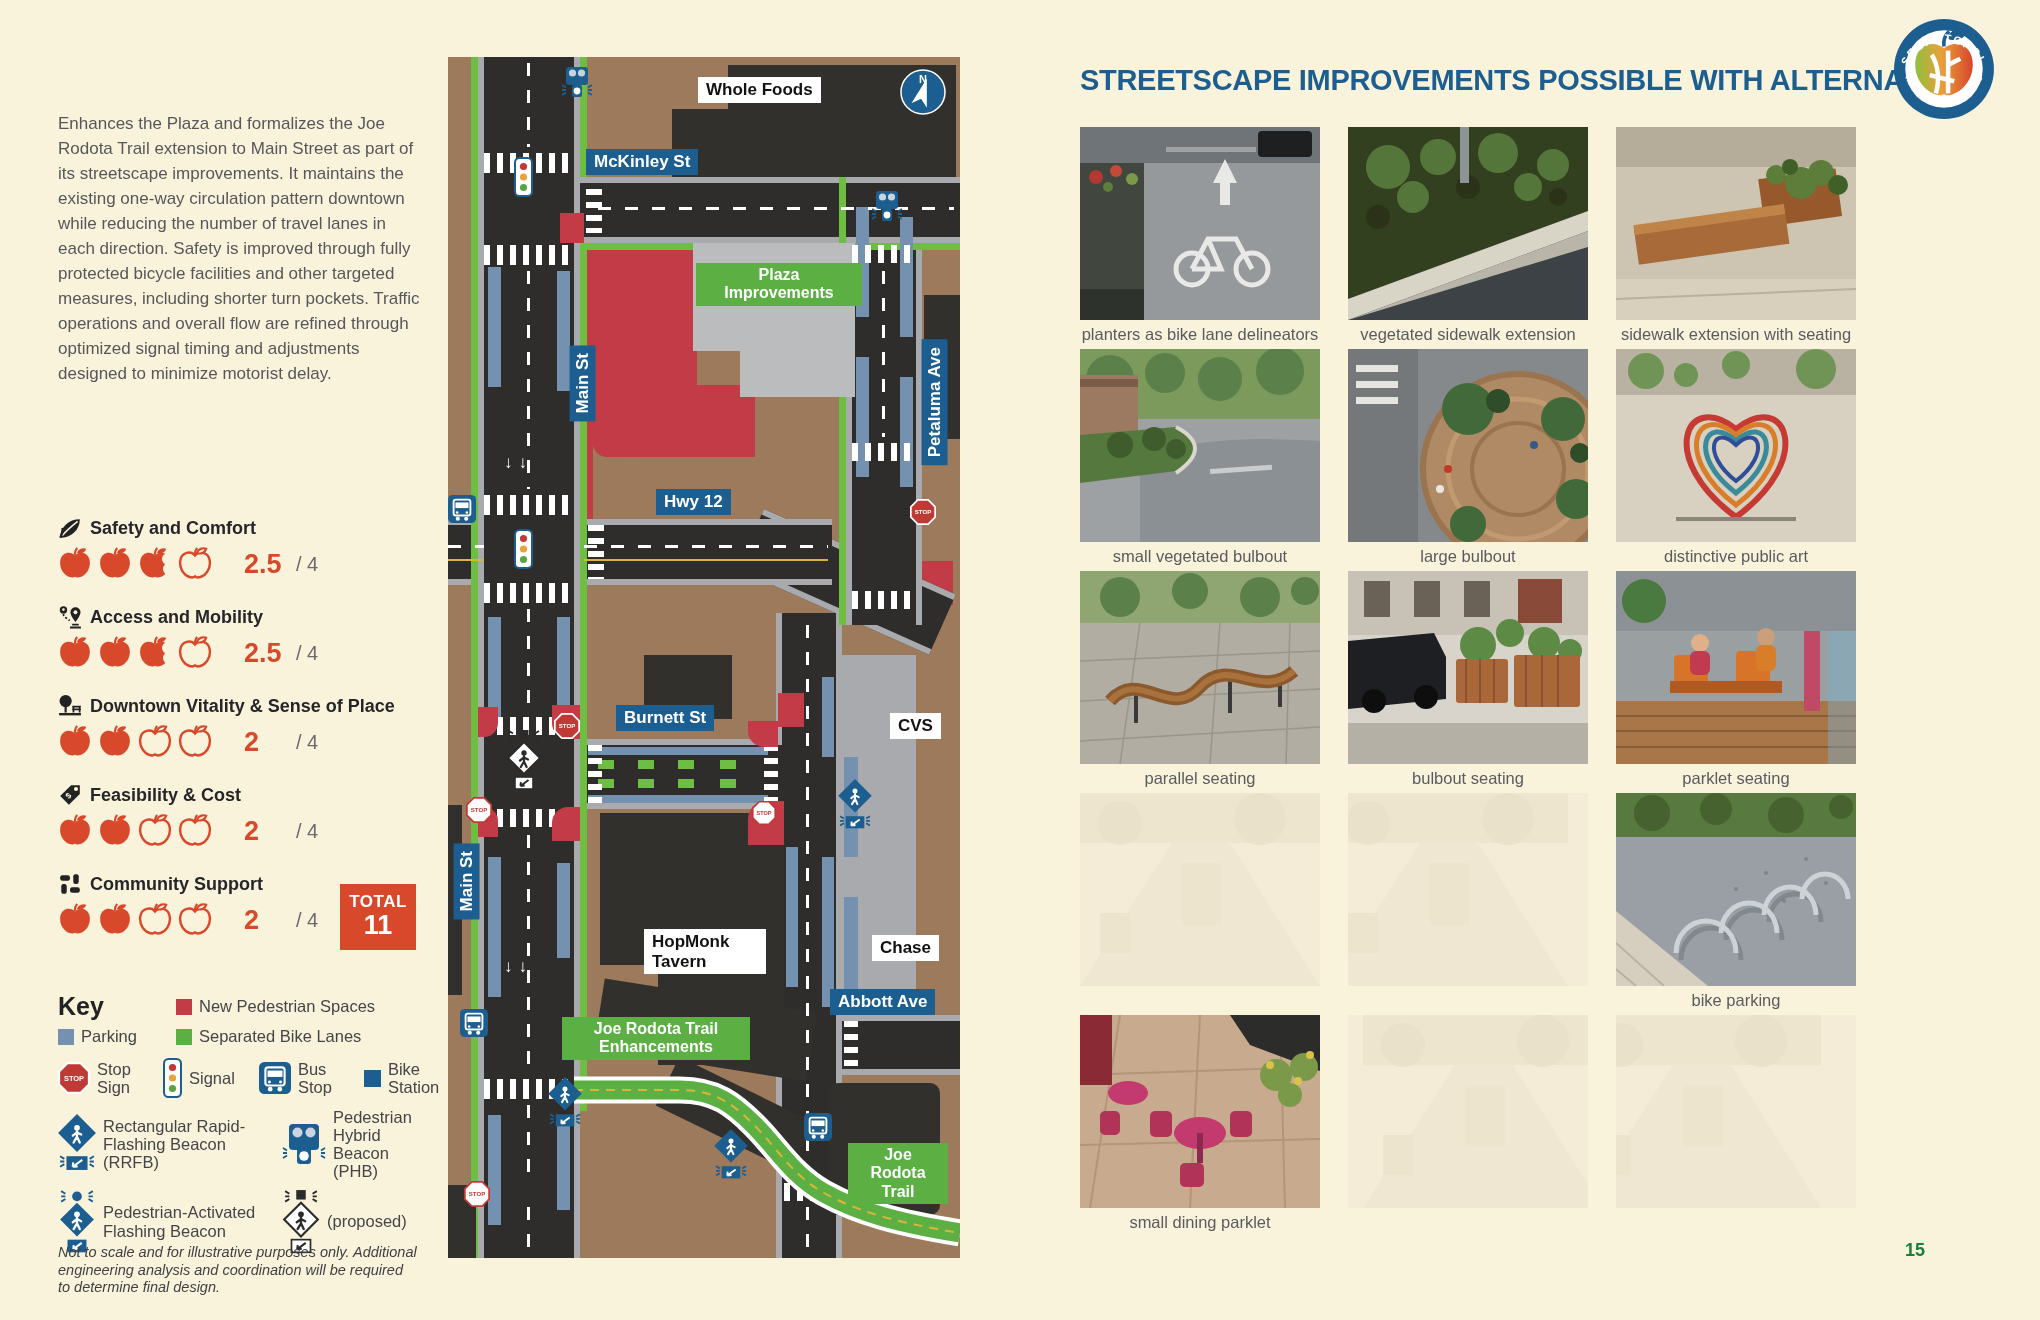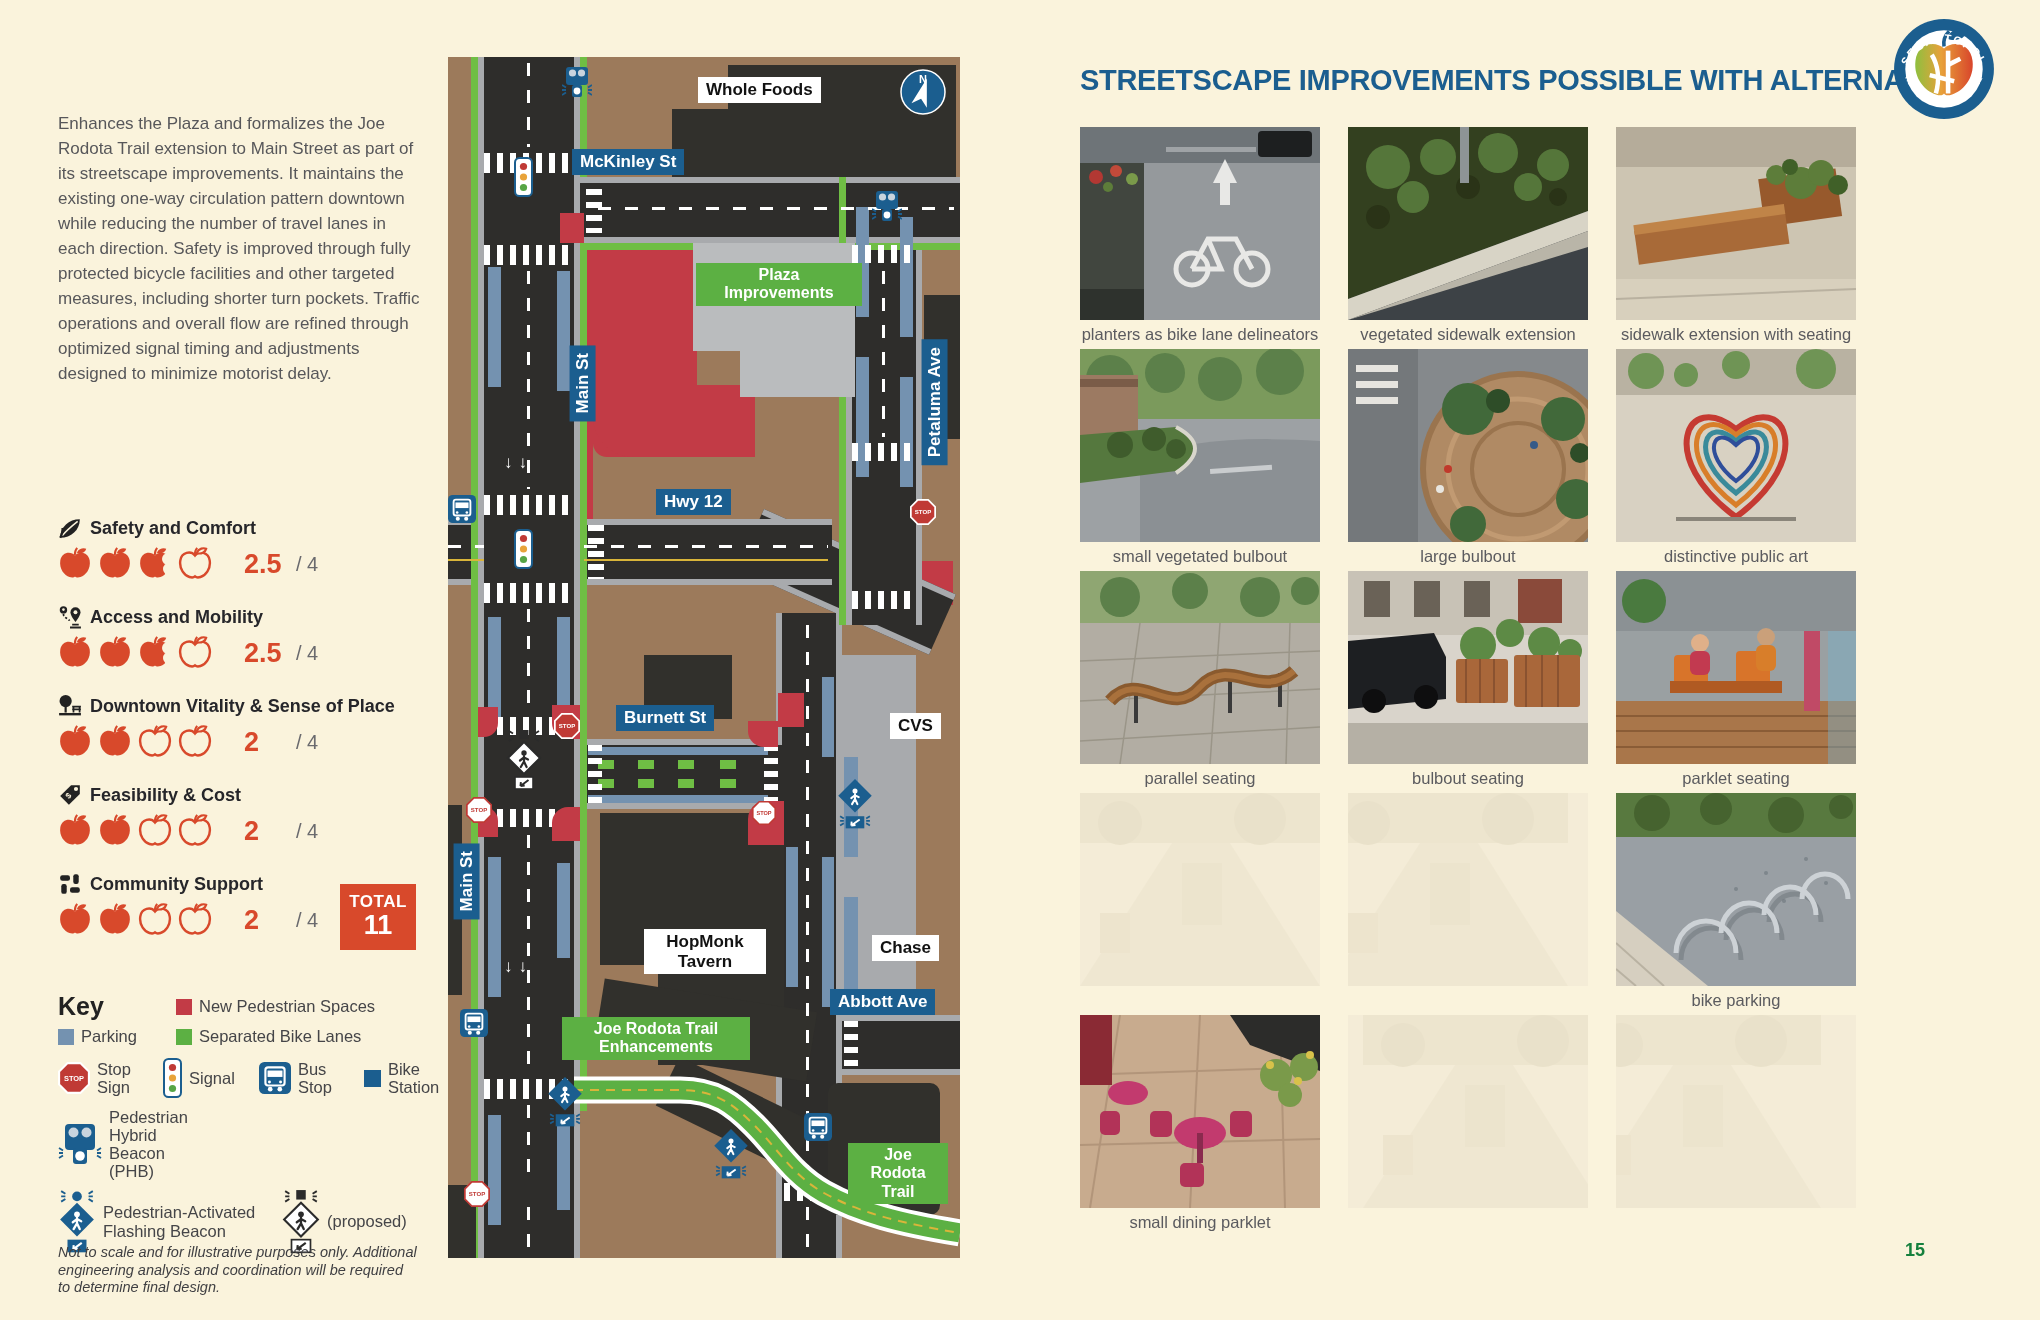--- a/index.html
+++ b/index.html
@@ -317,20 +317,42 @@
       <div class="kitem">
           <span class="kic" style="width:17px;height:17px">
             <svg viewBox="0 0 16 16">
               <rect width="16" height="16" fill="#1B5E8F"></rect>
             </svg>
           </span>
           <span style="width:56px">Bike Station</span>
         </div>
     </div>
     <div class="kirow" style="margin-top:10px;">
+      <div class="kitem" style="width:200px">
+          <span class="kic" style="width:38px;height:60px">
+            <svg viewBox="0 0 36 58">
+              <rect x="5.3" y="5.3" width="25.4" height="25.4" transform="rotate(45 18 18)" fill="#1B5E8F"></rect>
+              <g transform="translate(18,19)">
+                <g stroke="#fff" stroke-width="2.2" stroke-linecap="round" fill="none">
+                  <path d="M0,-2.8 L0,2.5 M0,-1.5 L-4,1.5 M0,-1.5 L4,0.5 M0,2.5 L-3.2,8 M0,2.5 L2.6,8"></path>
+                </g>
+                <circle cx="0" cy="-6" r="2.7" fill="#fff"></circle>
+              </g>
+              <g stroke="#1B5E8F" stroke-width="1.8" fill="none">
+                <path d="M2,40 l4,2.5 M2,45 l4,0 M2,50 l4,-2.5"></path>
+              </g>
+              <g stroke="#1B5E8F" stroke-width="1.8" fill="none">
+                <path d="M34,40 l-4,2.5 M34,45 l-4,0 M34,50 l-4,-2.5"></path>
+              </g>
+              <rect x="8" y="40" width="20" height="13" fill="#1B5E8F"></rect>
+              <path d="M23,43.5 L14,50 M14,50 l0.4,-4.2 M14,50 l4.6,-0.4" stroke="#fff" stroke-width="2" fill="none"></path>
+            </svg>
+          </span>
+          <span>Rectangular Rapid-Flashing Beacon (RRFB)</span>
+        </div>
       <div class="kitem">
           <span class="kic" style="width:44px;height:52px">
             <svg viewBox="0 0 44 52">
               <rect x="7" y="6" width="30" height="26" rx="4" fill="#1B5E8F"></rect>
               <circle cx="15.5" cy="14.5" r="5" fill="#C9D4DE"></circle>
               <circle cx="28.5" cy="14.5" r="5" fill="#C9D4DE"></circle>
               <rect x="15" y="30" width="14" height="16" rx="3" fill="#1B5E8F"></rect>
               <circle cx="22" cy="38" r="4.8" fill="#fff"></circle>
               <g stroke="#1B5E8F" stroke-width="1.8" fill="none">
                 <path d="M1,30 l4,2.5 M1,35 l4,0 M1,40 l4,-2.5"></path>
@@ -510,29 +532,29 @@
     <div class="m lane-ar" style="left:56px;top:396px;">↓↓</div>
     <div class="m lane-ar" style="left:56px;top:900px;">↓↓</div>
 
     <svg class="trailsvg" width="512" height="1201" viewBox="0 0 512 1201">
       <path d="M126,1033 L232,1033 C268,1033 286,1048 306,1068 C330,1092 344,1118 376,1136 C412,1156 452,1166 512,1176" fill="none" stroke="#FFFFFF" stroke-width="27"></path>
       <path d="M126,1033 L232,1033 C268,1033 286,1048 306,1068 C330,1092 344,1118 376,1136 C412,1156 452,1166 512,1176" fill="none" stroke="#5CB043" stroke-width="19"></path>
       <path d="M126,1033 L232,1033 C268,1033 286,1048 306,1068 C330,1092 344,1118 376,1136 C412,1156 452,1166 512,1176" fill="none" stroke="#D9B53A" stroke-width="2" stroke-dasharray="9 7"></path>
     </svg>
 
     <div class="mlab white" style="left:250px;top:20px;">Whole Foods</div>
-    <div class="mlab blue" style="left:124px;top:92px;">McKinley St</div>
+    <div class="mlab blue" style="left:138px;top:92px;">McKinley St</div>
     <div class="mlab blue vert" style="left:122px;top:288px;">Main St</div>
     <div class="mlab green" style="left:248px;top:206px;width:150px;">Plaza Improvements</div>
     <div class="mlab blue" style="left:208px;top:432px;">Hwy 12</div>
     <div class="mlab blue vert" style="left:474px;top:282px;">Petaluma Ave</div>
     <div class="mlab blue" style="left:168px;top:648px;">Burnett St</div>
     <div class="mlab white" style="left:442px;top:656px;">CVS</div>
     <div class="mlab blue vert" style="left:6px;top:786px;">Main St</div>
-    <div class="mlab white" style="left:196px;top:872px;width:106px;white-space:normal;text-align:center;">HopMonk Tavern</div>
+    <div class="mlab white" style="left:196px;top:872px;width:106px;white-space:normal;">HopMonk Tavern</div>
     <div class="mlab white" style="left:424px;top:878px;">Chase</div>
     <div class="mlab blue" style="left:382px;top:932px;">Abbott Ave</div>
     <div class="mlab green" style="left:114px;top:960px;width:172px;">Joe Rodota Trail Enhancements</div>
     <div class="mlab green" style="left:400px;top:1086px;width:84px;">Joe Rodota Trail</div>
 
     <div class="compass">
       <svg viewBox="0 0 46 46">
           <circle cx="23" cy="23" r="22" fill="#1B5E8F" stroke="#fff" stroke-width="1.5"></circle>
           <path d="M23,9 L31,37 L23,30 L15,37 Z" fill="#fff" transform="rotate(16 23 23)"></path>
         </svg>

